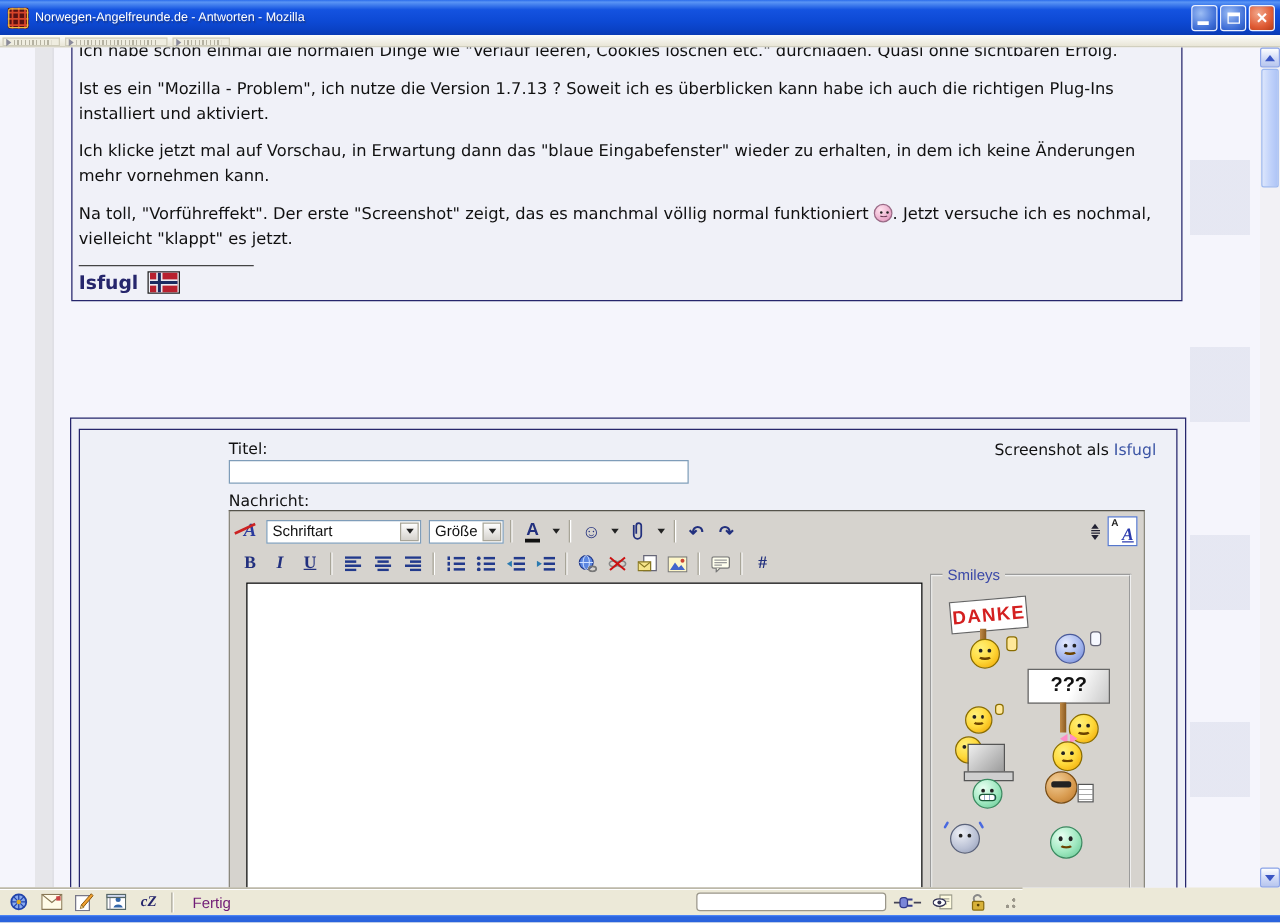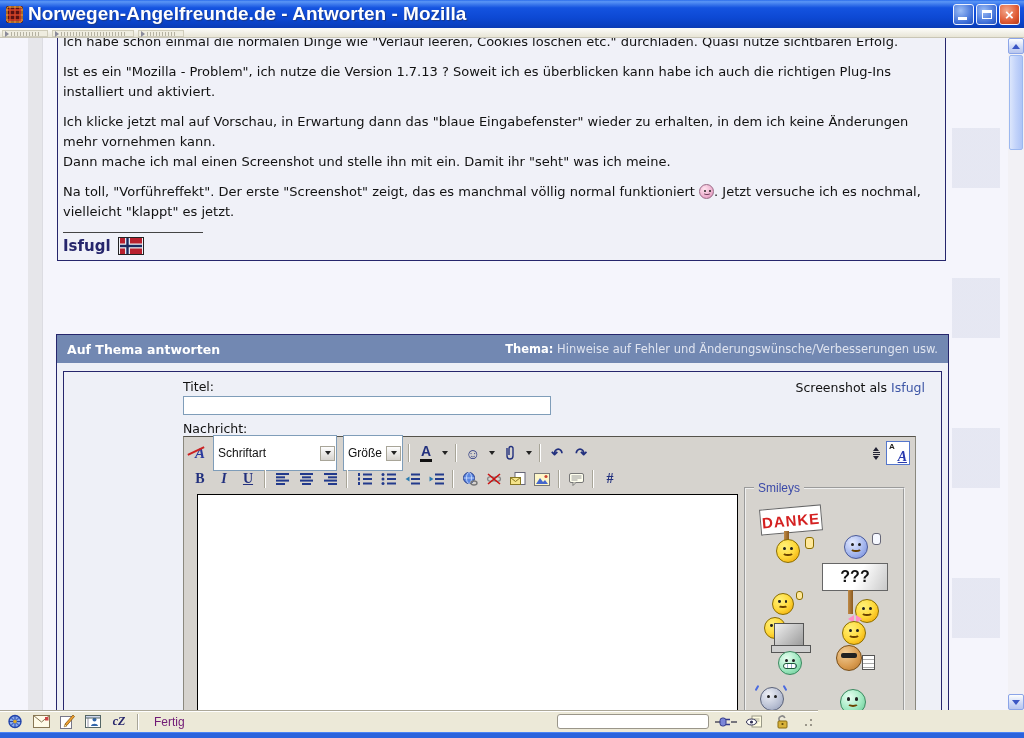--- a/index.html
+++ b/index.html
@@ -4,21 +4,21 @@
 <style>
   *{box-sizing:border-box;margin:0;padding:0}
   html,body{width:1024px;height:738px;overflow:hidden}
   body{font-family:"Liberation Sans",sans-serif;position:relative;background:#ece9d8}
 
   
   .titlebar{position:absolute;top:0;left:0;width:1024px;height:28px;
     background:linear-gradient(180deg,#2a6ceb 0%,#5a95f5 6%,#1453e0 28%,#0d49d4 62%,#0a41c4 86%,#0a3bb4 100%);
     display:flex;align-items:center;padding:0 4px;}
   .app-icon{width:17px;height:17px;margin:0 5px 0 2px;flex:none;display:inline-block}
-  .title-text{color:#fff;font-weight:bold;font-size:19px;text-shadow:1px 1px 1px #1a3a8a;white-space:nowrap}
+  .title-text{color:#fff;font-weight:normal;font-size:10px;text-shadow:1px 1px 1px #1a3a8a;white-space:nowrap}
   .win-buttons{margin-left:auto;display:flex;gap:2px}
   .wbtn{width:21px;height:21px;border-radius:3px;border:1px solid #eef2ff;position:relative;
     background:radial-gradient(circle at 35% 30%,#9cbdf5,#3c6cd6 70%,#2552b8);color:#fff;
     display:flex;align-items:center;justify-content:center;font-weight:bold}
   .wbtn.close{background:radial-gradient(circle at 35% 30%,#f2a88c,#e05c35 60%,#b53a17)}
   .glyph-min{position:absolute;left:4px;bottom:4px;width:9px;height:3px;background:#fff}
   .glyph-restore{position:absolute;left:5px;top:5px;width:10px;height:9px;border:1px solid #fff;border-top:3px solid #fff}
   .glyph-close{font-size:15px;line-height:1}
 
   
@@ -58,21 +58,21 @@
   .nachricht-label{left:119px;top:49px}
 
   
   .editor{position:absolute;left:119px;top:64px;width:733px;height:330px;background:#d6d3ce;
     border:1px solid #8a887e;border-top-color:#55534b}
   .tb{position:absolute;left:5px;right:5px;display:flex;align-items:center;gap:2px}
   .tb1{top:4px;height:24px}
   .tb2{top:31px;height:22px}
   .tbtn{width:22px;height:20px;display:flex;align-items:center;justify-content:center;flex:none;color:#22307e;cursor:default}
   .tsep{width:2px;height:18px;border-left:1px solid #a8a598;border-right:1px solid #fff;margin:0 3px;flex:none}
-  .combo{height:36px;background:#fff;border:1px solid #7f9db9;display:flex;align-items:center;flex:none}
+  .combo{height:19px;background:#fff;border:1px solid #7f9db9;display:flex;align-items:center;flex:none}
   .combo .ctext{font-size:12px;color:#111;padding:0 4px;flex:1;white-space:nowrap;overflow:hidden}
   .carr{width:15px;height:15px;margin-right:1px;background:linear-gradient(#fefefe,#d6d3ce);border:1px solid #a8a598;
     display:flex;align-items:center;justify-content:center;flex:none}
   .tri-dn{width:0;height:0;border-left:3px solid transparent;border-right:3px solid transparent;border-top:4px solid #222}
   .mini-arr{width:11px;height:16px;display:flex;align-items:center;justify-content:center;flex:none}
   .a-color{font-weight:bold;font-size:14px;color:#22307e;border-bottom:3px solid #111;line-height:1.05;padding:0 1px}
   .rm-format{position:relative;font-family:"Liberation Serif",serif;font-style:italic;font-weight:bold;font-size:15px;color:#2a3a9e}
   .rm-format .slash{position:absolute;left:-2px;top:7px;width:18px;height:2px;background:#cc2222;transform:rotate(-25deg)}
   .uglyph{font-size:14px;font-weight:bold}
   .smile-glyph{font-size:15px}
@@ -188,44 +188,40 @@
       <span class="tri"></span>
       <span class="dots" style="width:30px"></span>
     </div>
 </div>
 
 <div class="viewport">
   <div class="gutter"></div>
   <div class="watermark"></div>
 
   <div class="post-box">
-    <p>Ich habe schon einmal die normalen Dinge wie "Verlauf leeren, Cookies löschen etc." durchladen. Quasi nutze sichtbaren Erfolg.</p>
+    <p>Ich habe schon einmal die normalen Dinge wie "Verlauf leeren, Cookies löschen etc." durchladen. Quasi ohne sichtbaren Erfolg.</p>
     <p>Ist es ein "Mozilla - Problem", ich nutze die Version 1.7.13 ? Soweit ich es überblicken kann habe ich auch die richtigen Plug-Ins installiert und aktiviert.</p>
-    <p><span>Ich klicke jetzt mal auf Vorschau, in Erwartung dann das "blaue Eingabefenster" wieder zu erhalten, in dem ich keine Änderungen mehr vornehmen kann.</span><br><span>Dann mache ich mal einen Screenshot und stelle ihn mit ein. Damit ihr "seht" was ich meine.</span></p>
+    <p><span>Ich klicke jetzt mal auf Vorschau, in Erwartung dann das "blaue Eingabefenster" wieder zu erhalten, in dem ich keine Änderungen mehr vornehmen kann.</span><br></p>
     <p><span>Na toll, "Vorführeffekt". Der erste "Screenshot" zeigt, das es manchmal völlig normal funktioniert </span><span class="inline-smiley"><span class="eye l" style="position:absolute;width:2px;height:2px;background:#222;border-radius:50%;left:4px;top:5px"></span><span style="position:absolute;width:2px;height:2px;background:#222;border-radius:50%;left:9px;top:5px"></span><span style="position:absolute;left:3px;top:4px;width:8px;height:6px;border:1px solid transparent;border-bottom:1px solid #6a3a55;border-radius:50%"></span></span><span>. Jetzt versuche ich es nochmal, vielleicht "klappt" es jetzt.</span></p>
     <hr class="sig-sep">
     <div class="sig-name">
       <span>Isfugl</span>
       <span class="flag">
         <svg width="24" height="16" viewBox="0 0 22 16">
             <rect width="22" height="16" fill="#b8202e"></rect>
             <rect x="5" width="5" height="16" fill="#e8e8ee"></rect>
             <rect y="5.5" width="22" height="5" fill="#e8e8ee"></rect>
             <rect x="6.3" width="2.4" height="16" fill="#1a2a60"></rect>
             <rect y="6.8" width="22" height="2.4" fill="#1a2a60"></rect>
           </svg>
       </span>
     </div>
   </div>
 
   <div class="reply">
-    <div class="reply-header">
-      <span class="reply-title">Auf Thema antworten</span>
-      <span class="thema"><b>Thema:</b><span> Hinweise auf Fehler und Änderungswünsche/Verbesserungen usw.</span></span>
-    </div>
     <div class="reply-inner">
       <span class="flabel titel-label">Titel:</span>
       <span class="angemeldet"><span>Screenshot als </span><span class="uname">Isfugl</span></span>
       <input class="titel-input" type="text" value="" style="">
       <span class="flabel nachricht-label">Nachricht:</span>
 
       <div class="editor">
 
         <div class="tb tb1">
           <span class="tbtn rm-format">

